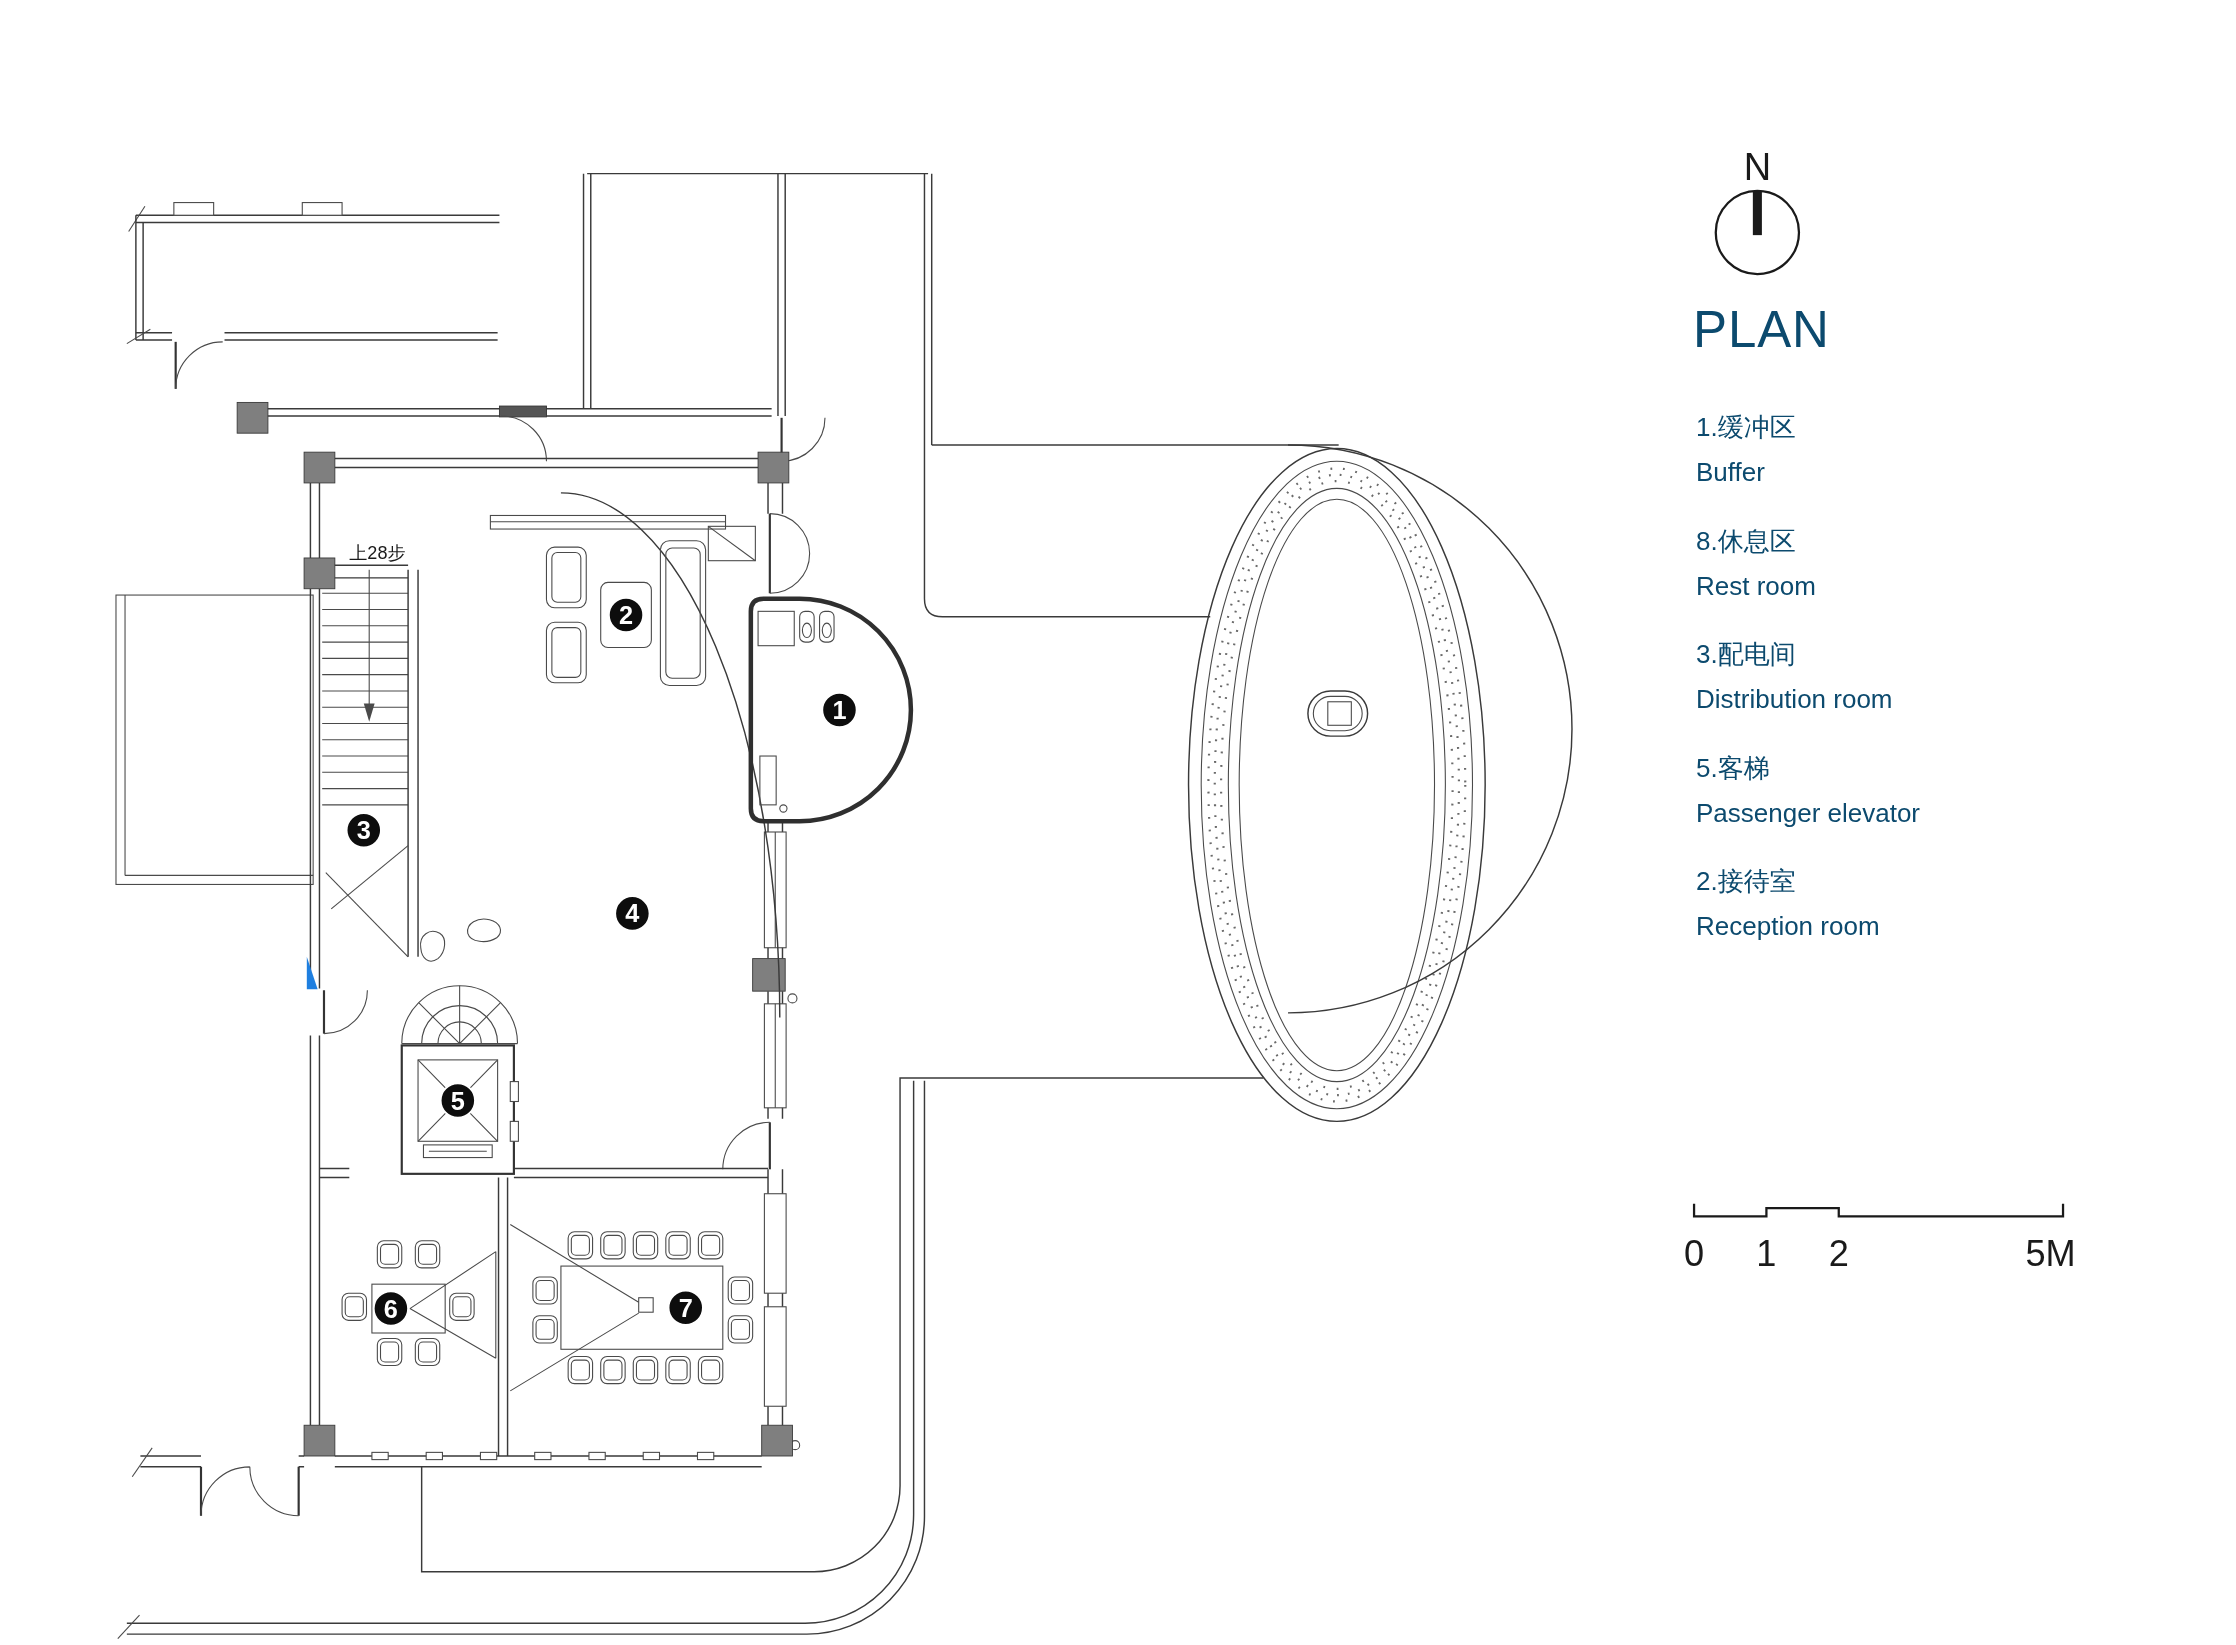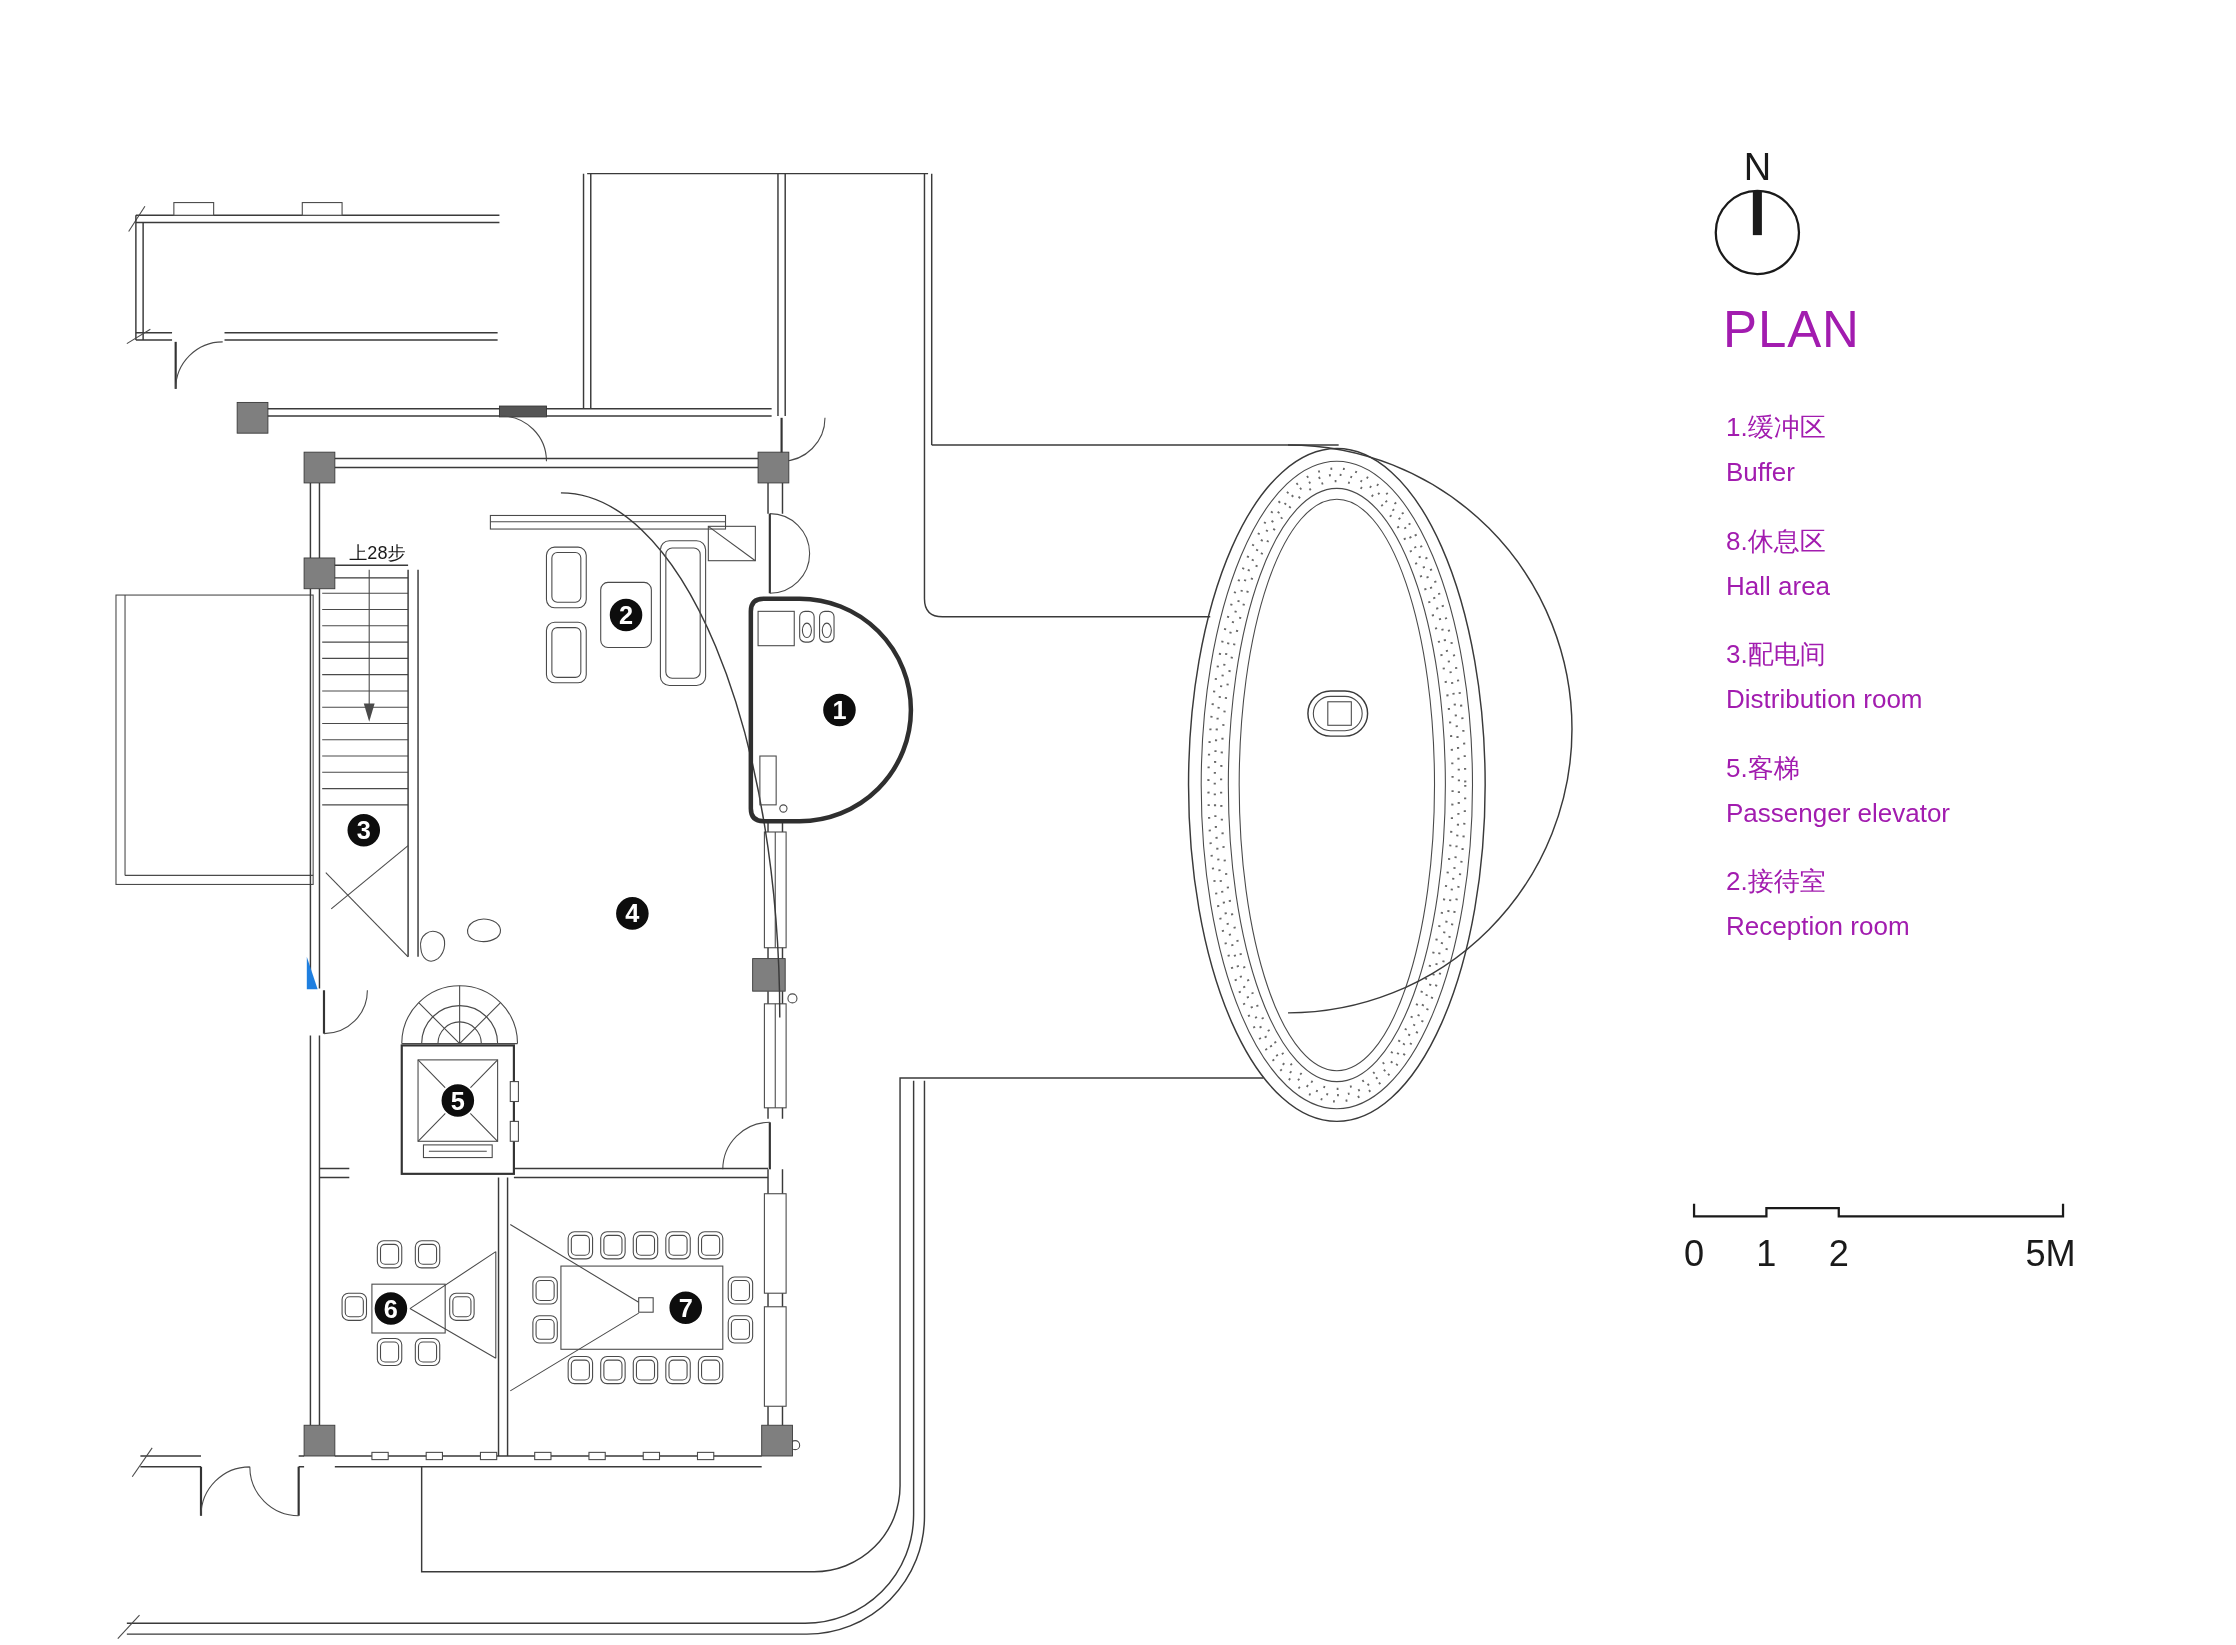--- a/index.html
+++ b/index.html
@@ -8,21 +8,21 @@
   .ln{stroke:#3a3a3a;stroke-width:1.6;fill:none;}
   .thin{stroke:#4a4a4a;stroke-width:1.2;fill:none;}
   .thick{stroke:#2f2f2f;stroke-width:5;fill:none;}
   .med{stroke:#333;stroke-width:2.4;fill:none;}
   .col{fill:#7f7f7f;stroke:#3a3a3a;stroke-width:1;}
   .whitebox{fill:#fff;stroke:#4a4a4a;stroke-width:1.2;}
   .dots{fill:none;stroke:#6a6a6a;stroke-width:2.4;}
   .marker-circle{stroke:#fff;stroke-width:2;}
   .marker-num{fill:#fff;font-family:"Liberation Sans",sans-serif;font-size:28px;font-weight:bold;text-anchor:middle;}
   .svgtext{fill:#1a1a1a;font-family:"Liberation Sans",sans-serif;}
-  .panel{position:absolute;color:#a21caf;margin-left:30px;}
+  .panel{position:absolute;color:#0c4a6e;}
   #plan-title{left:1693px;top:300px;font-size:51px;letter-spacing:0.9px;}
   #legend{left:1696px;top:405px;font-size:26px;line-height:45px;}
   .legend-item{margin-bottom:23.5px;}
 </style>
 </head>
 <body>
 
 <div id="stage">
 
 <svg width="2236" height="1645" viewBox="0 0 2472 1819">
@@ -280,21 +280,21 @@
 
 <div class="panel" id="plan-title">PLAN</div>
 
 <div class="panel" id="legend">
   <div class="legend-item">
     <div>1.缓冲区</div>
     <div>Buffer</div>
   </div>
   <div class="legend-item">
     <div>8.休息区</div>
-    <div>Hall area</div>
+    <div>Rest room</div>
   </div>
   <div class="legend-item">
     <div>3.配电间</div>
     <div>Distribution room</div>
   </div>
   <div class="legend-item">
     <div>5.客梯</div>
     <div>Passenger elevator</div>
   </div>
   <div class="legend-item">

